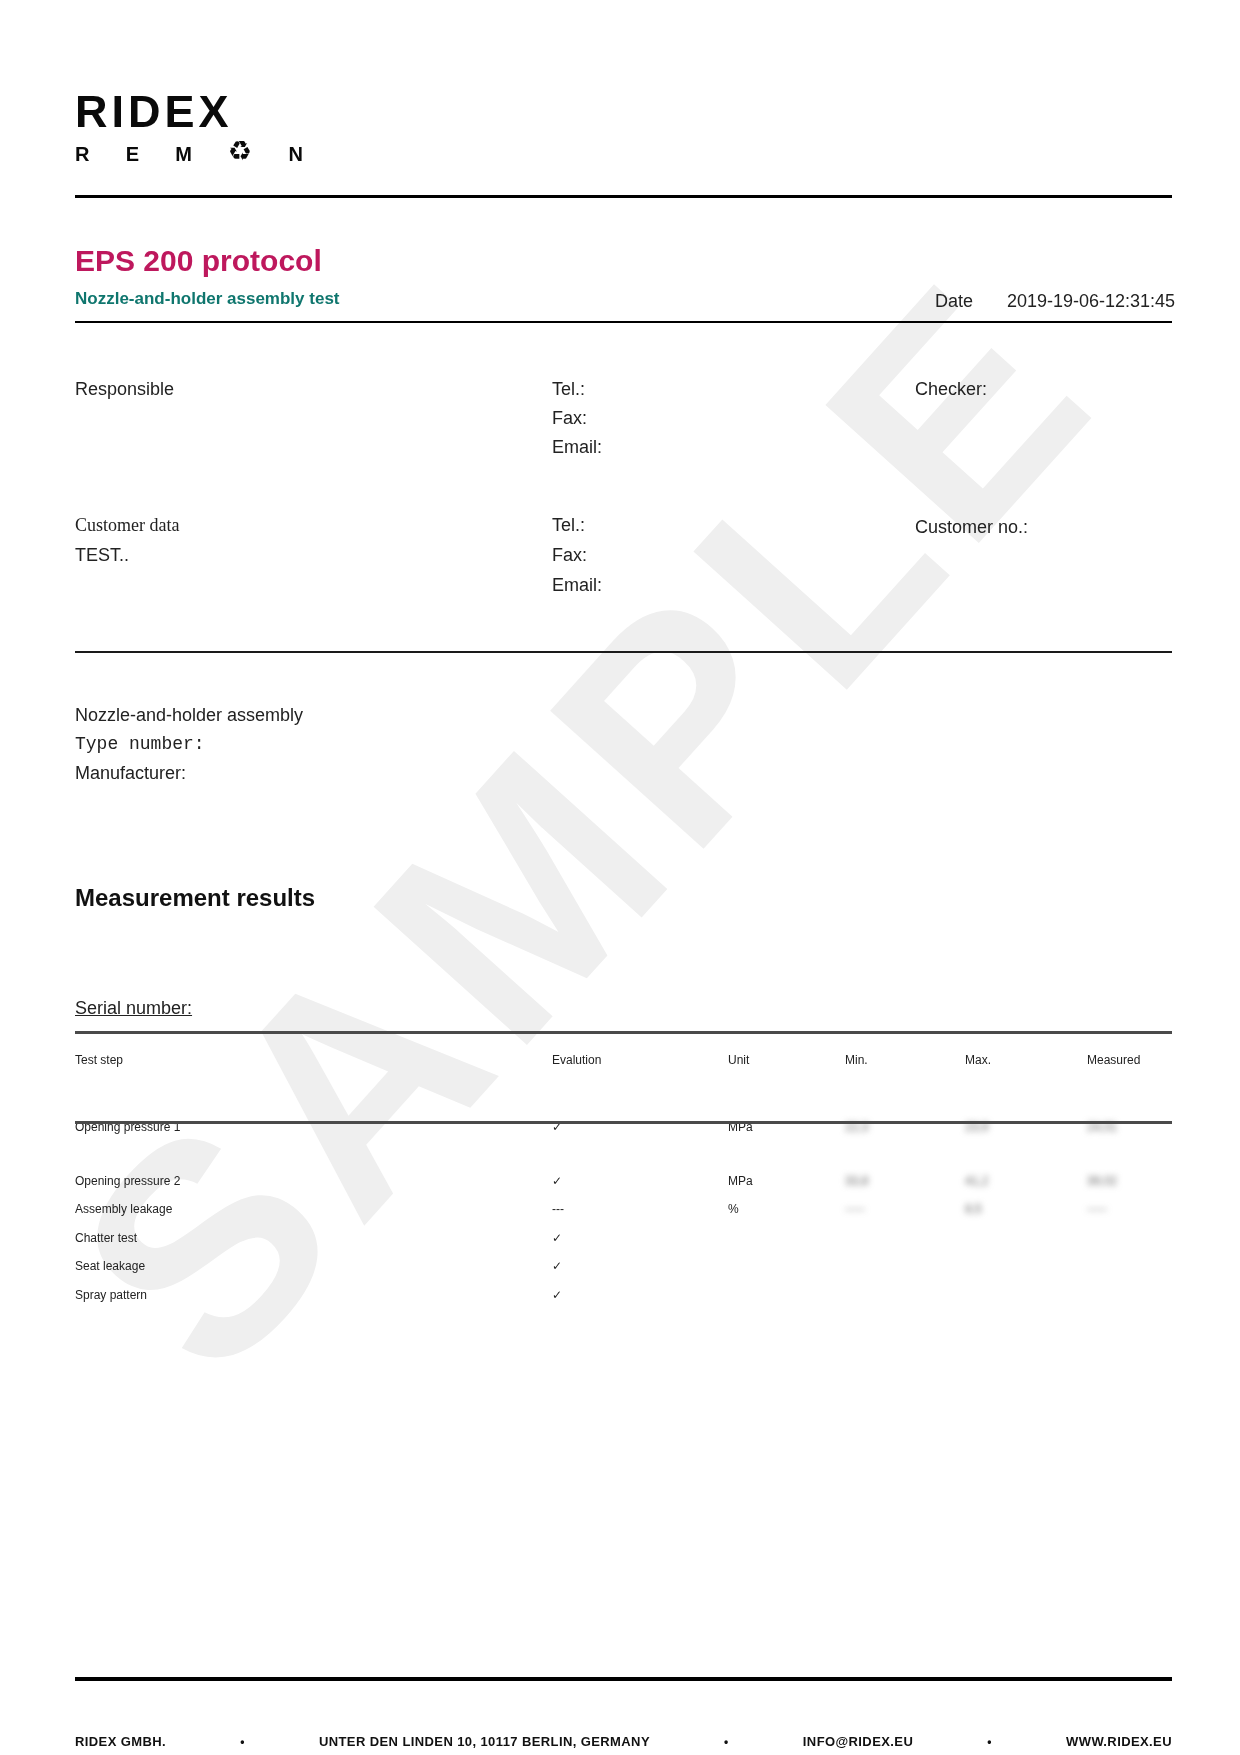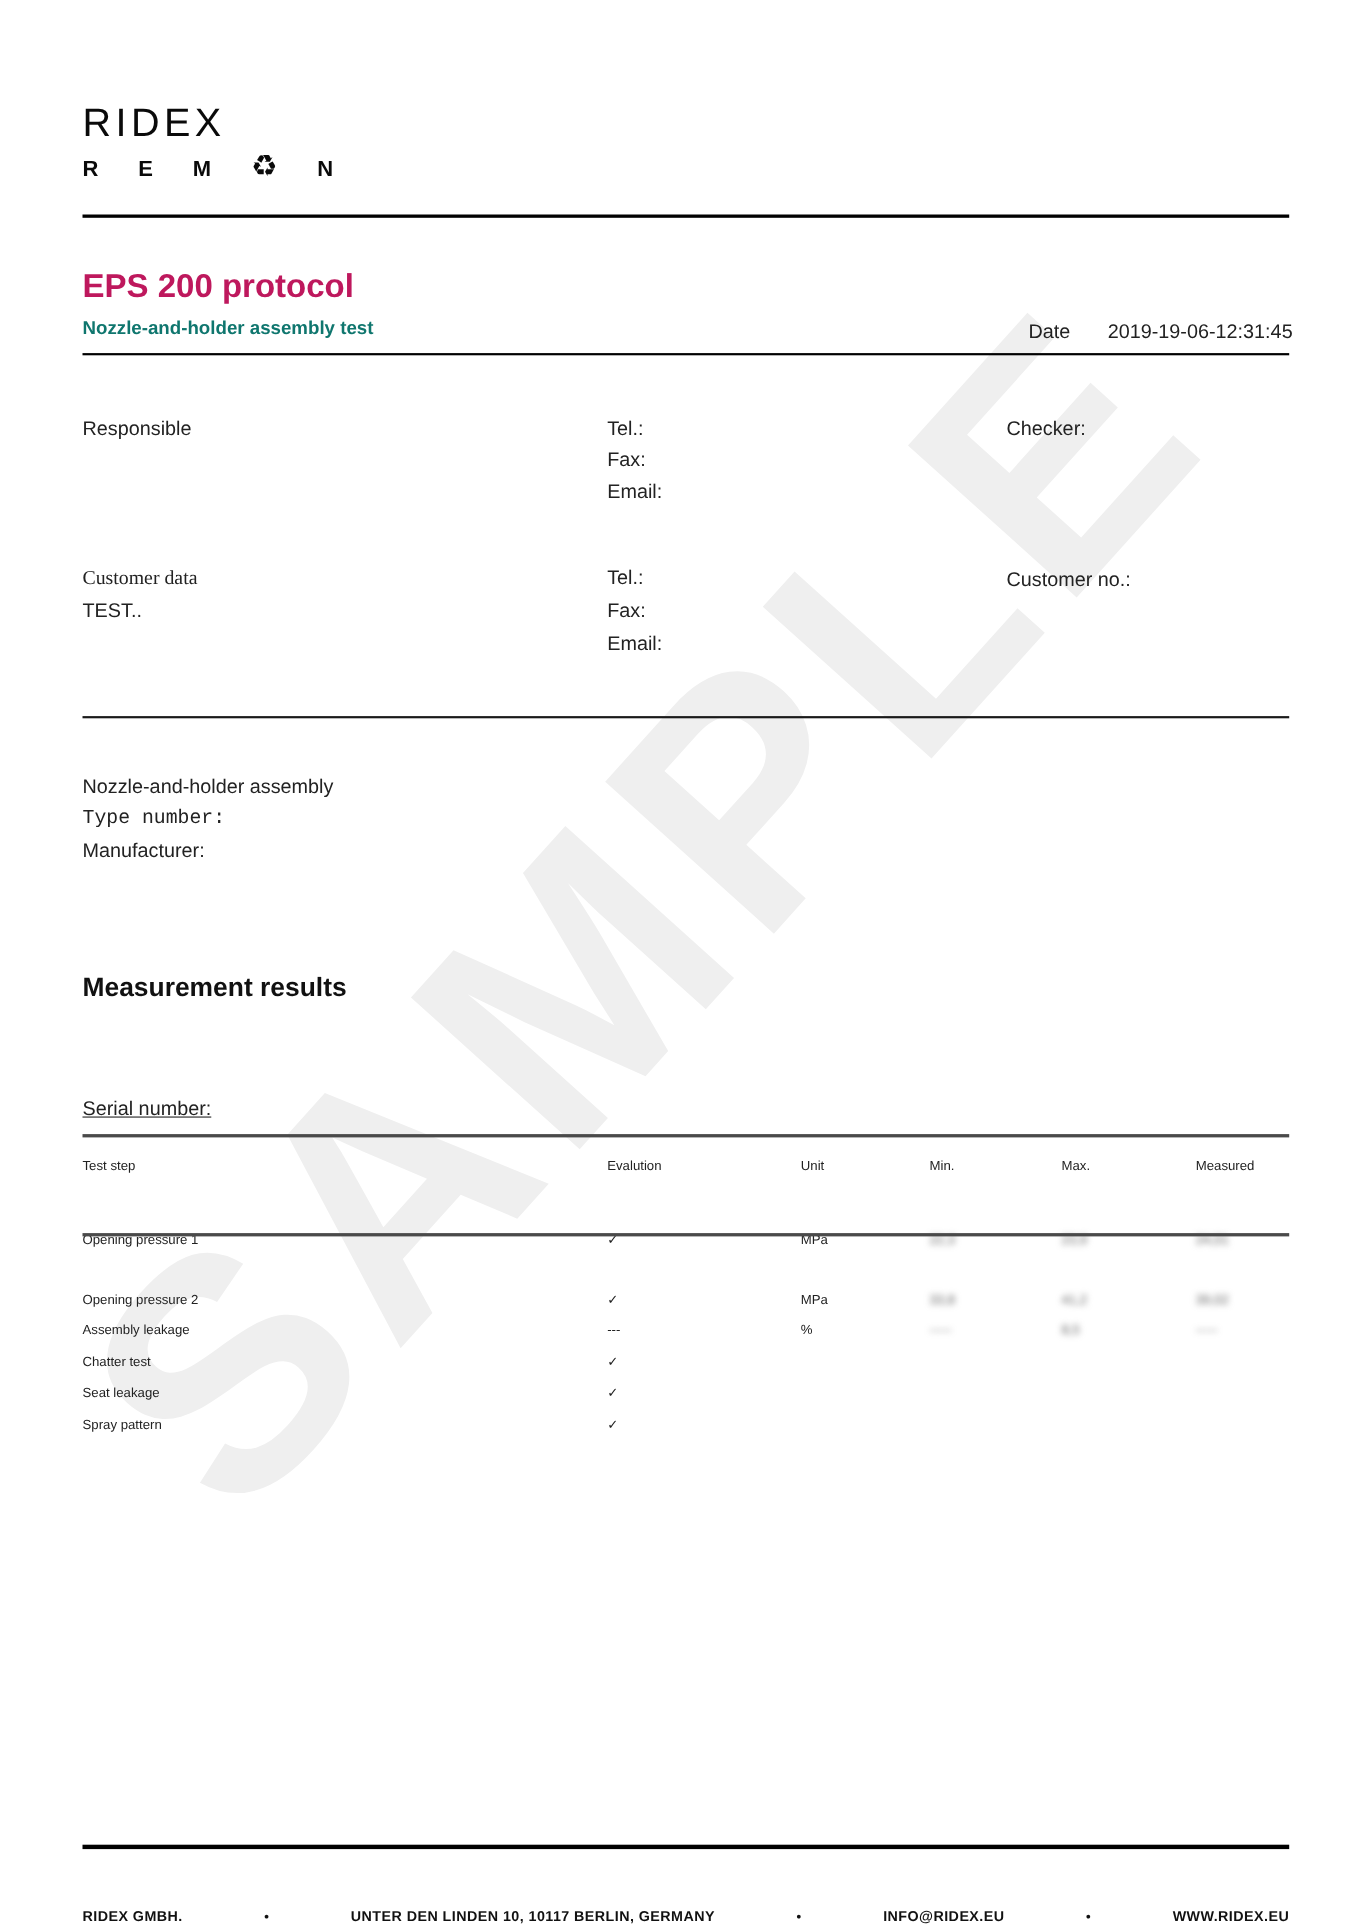--- a/index.html
+++ b/index.html
@@ -16,21 +16,21 @@
   .content{position:absolute;inset:0;z-index:1;}
   .abs{position:absolute;white-space:nowrap;}
   .hr{position:absolute;left:75px;width:1097px;background:#000;}
   .hr1{top:195px;height:3px;}
   .hr2{top:321px;height:2px;}
   .hr3{top:651px;height:2px;background:#1a1a1a;}
   .hr4{top:1031px;height:3px;background:#4a4a4a;}
   .hr5{top:1121px;height:3px;background:#4a4a4a;}
   .hrF{top:1677px;height:4px;}
   .logo{position:absolute;left:75px;top:86px;color:#0a0a0a;}
-  .logo-main{font-size:36px;line-height:52px;font-weight:400;letter-spacing:4px;}
+  .logo-main{font-size:45px;line-height:52px;font-weight:700;letter-spacing:4px;}
   .logo-sub{display:flex;justify-content:space-between;width:228px;margin-top:4px;
             font-size:20px;font-weight:900;line-height:24px;}
   .logo-sub .recycle{font-size:27px;line-height:24px;margin-top:-3px;}
   .title{left:75px;top:244px;font-size:30px;font-weight:700;color:#be185d;}
   .subtitle{left:75px;top:289px;font-size:17px;font-weight:700;color:#0f766e;}
   .body-text{font-size:18px;line-height:24px;color:#222;}
   .h2{left:75px;top:884px;font-size:24px;font-weight:700;color:#111;}
   .rows{position:absolute;left:75px;top:0;width:1097px;height:100%;}
   .trow{position:absolute;width:100%;height:24px;font-size:12px;color:#222;}
   .trow span{position:absolute;top:0;white-space:nowrap;}

